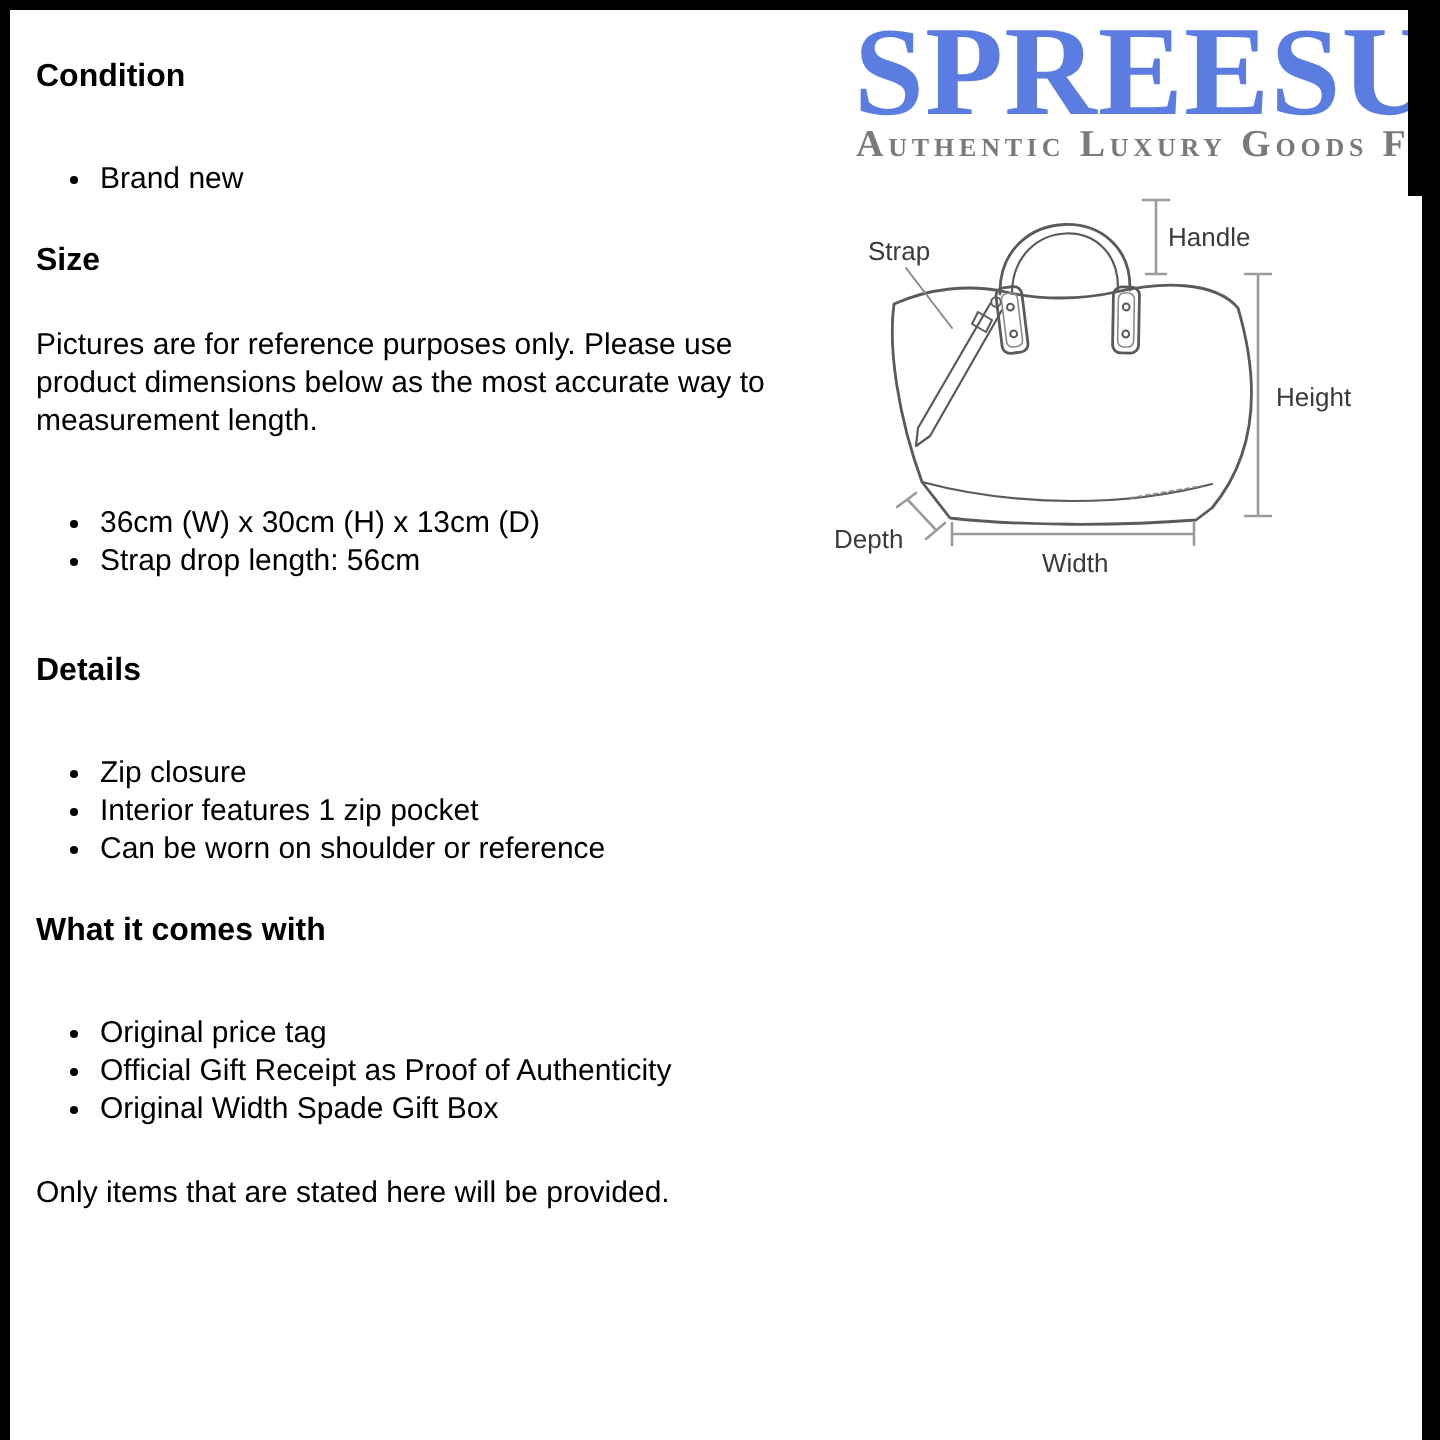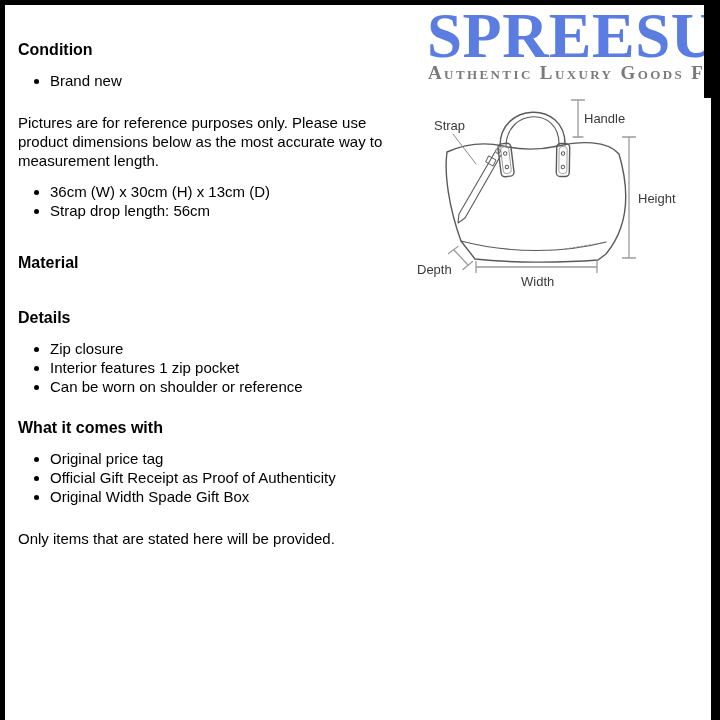--- a/index.html
+++ b/index.html
@@ -13,31 +13,31 @@
   }
   
   .bar { position: absolute; background: #000; z-index: 6; }
   .bar-top    { left: 0; top: 0; width: 720px; height: 5px; }
   .bar-left   { left: 0; top: 0; width: 5px; height: 720px; }
   .bar-right  { left: 711px; top: 0; width: 9px; height: 720px; }
   .bar-right-top { left: 704px; top: 0; width: 16px; height: 98px; }
 
   
   .left-col {
-    position: absolute; left: 18px; top: 23px; width: 394px;
+    position: absolute; left: 18px; top: 12px; width: 394px;
     font-size: 15px; line-height: 19px; z-index: 2;
   }
   .left-col .heading {
     font-weight: bold; font-size: 16px; line-height: 19px; margin: 22px 0 0 0;
   }
   .heading.first { margin-top: 17px; }
   .heading.material { margin-top: 33px; }
   .heading.details { margin-top: 36px; }
   ul.blist {
-    margin: 12px 0 0 0; padding: 0 0 0 32px; list-style: disc;
+    margin: 32px 0 0 0; padding: 0 0 0 32px; list-style: disc;
   }
   ul.blist li { line-height: 19px; }
   .para { margin-top: 23px; }
   .para .pline { line-height: 19px; white-space: nowrap; }
   .footer-note { margin-top: 23px; line-height: 19px; }
 
   
   .logo {
     position: absolute; left: 427px; top: 4px; z-index: 1;
     font-family: "Liberation Serif", serif; font-weight: bold;
@@ -66,31 +66,31 @@
 <div class="bar bar-right"></div>
 <div class="bar bar-right-top"></div>
 
 <div class="left-col">
 
   <div class="heading first">Condition</div>
   <ul class="blist">
     <li>Brand new</li>
   </ul>
 
+  <div class="heading">Size</div>
   <div class="para">
     <div class="pline">Pictures are for reference purposes only. Please use</div>
     <div class="pline">product dimensions below as the most accurate way to</div>
     <div class="pline">measurement length.</div>
   </div>
   <ul class="blist">
     <li>36cm (W) x 30cm (H) x 13cm (D)</li>
     <li>Strap drop length: 56cm</li>
   </ul>
 
-  <div class="heading material">Material</div>
 
   <div class="heading details">Details</div>
   <ul class="blist">
     <li>Zip closure</li>
     <li>Interior features 1 zip pocket</li>
     <li>Can be worn on shoulder or reference</li>
   </ul>
 
   <div class="heading">What it comes with</div>
   <ul class="blist">

